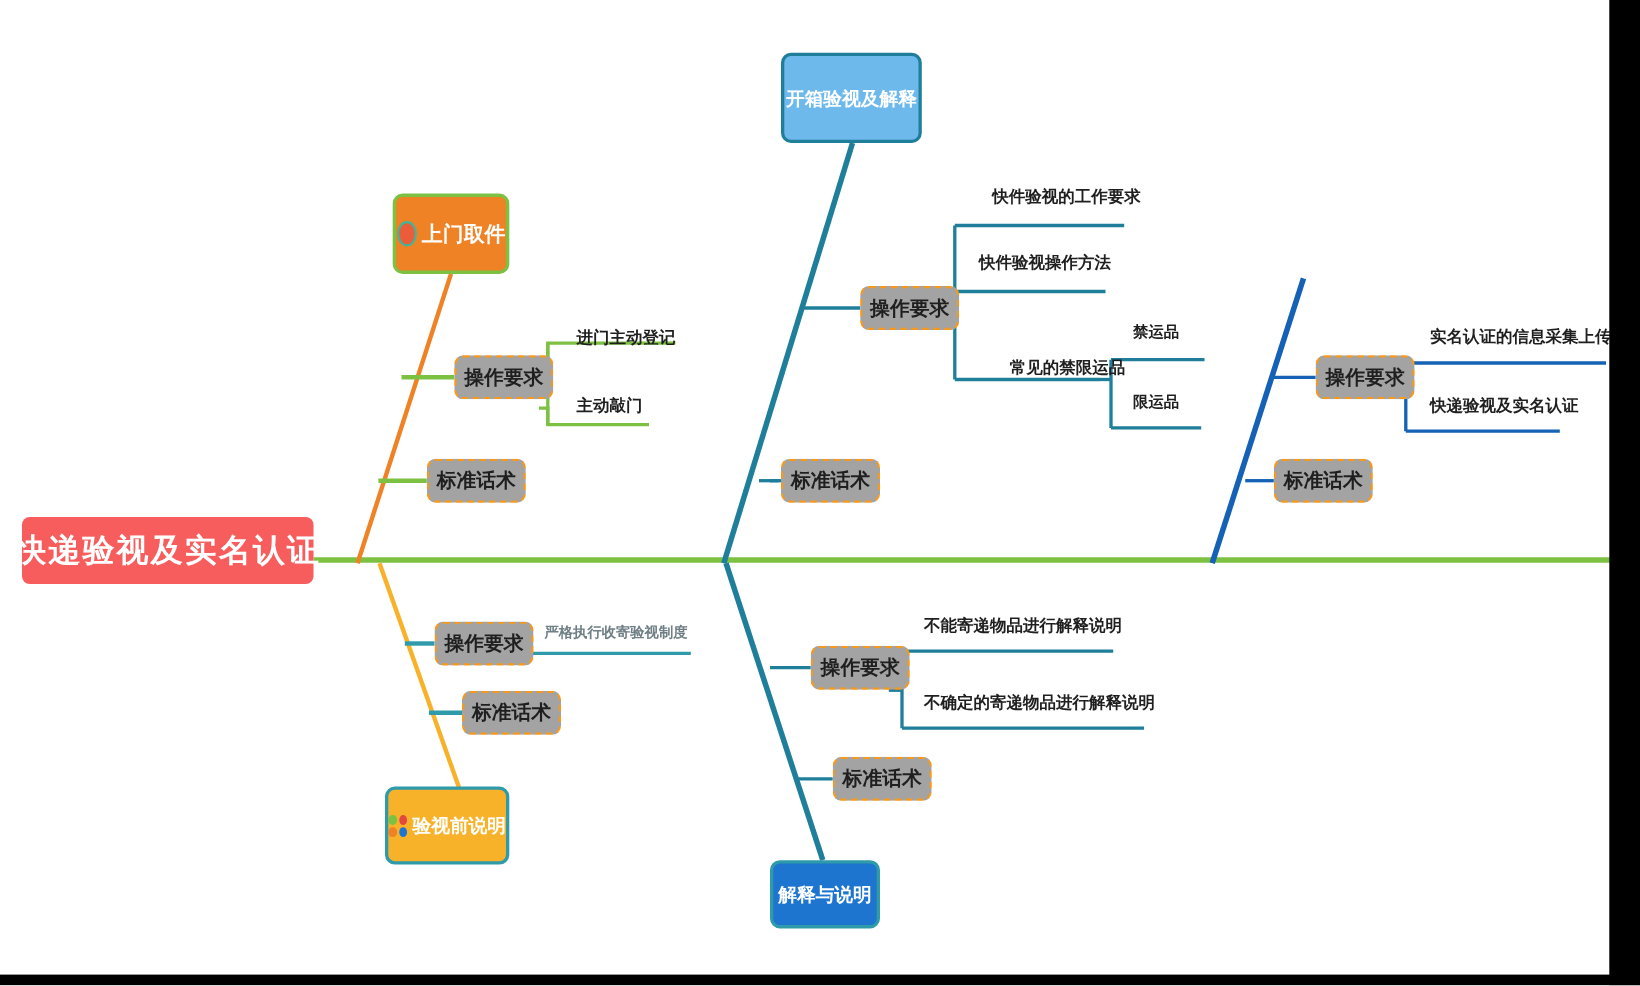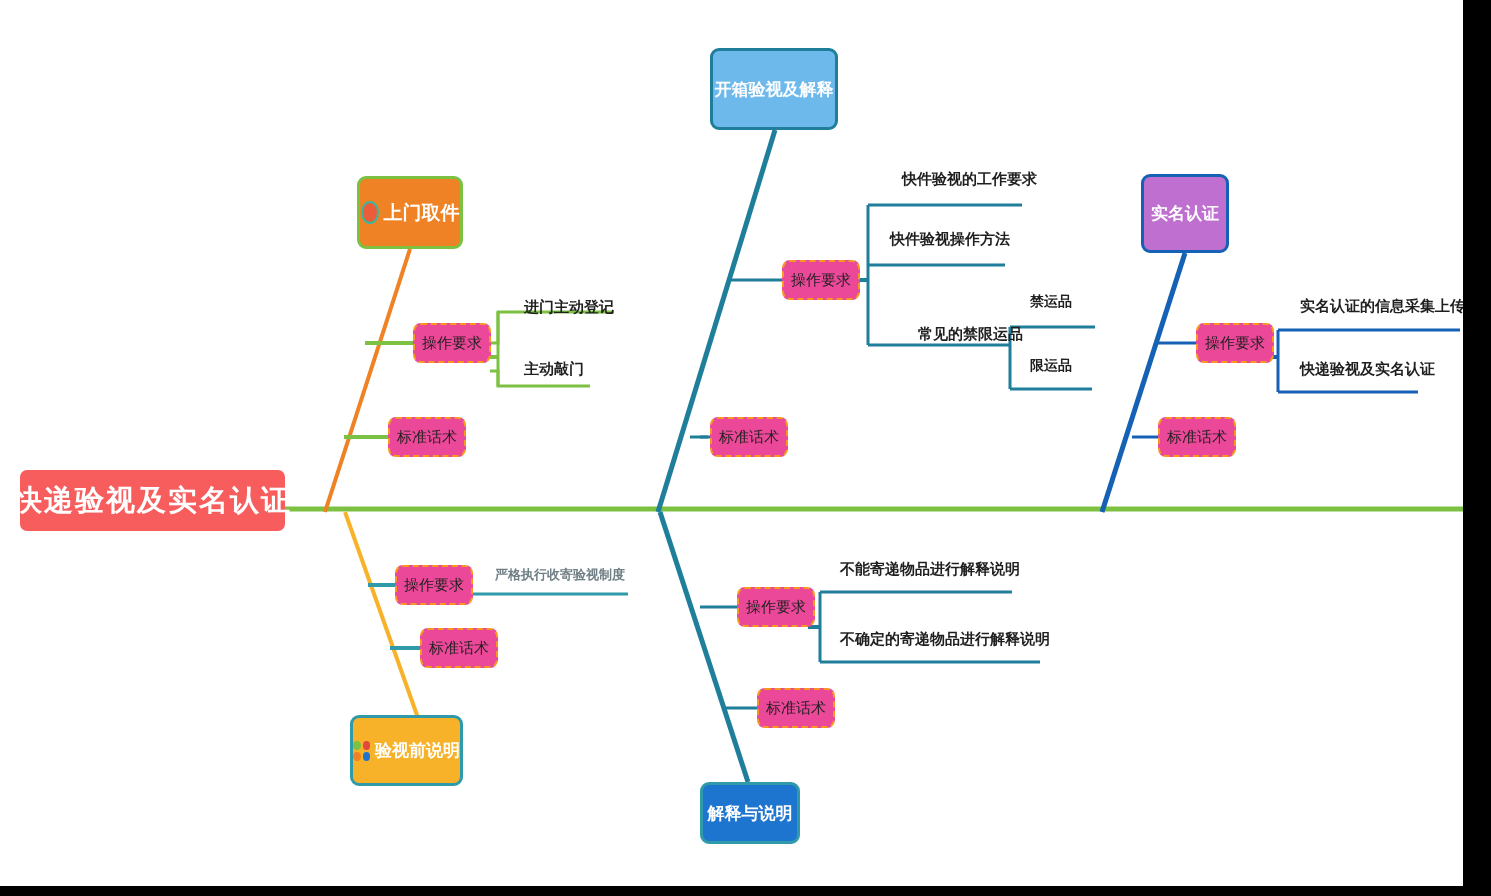--- a/index.html
+++ b/index.html
@@ -24,22 +24,22 @@
   .cat-open{left:710px;top:48px;width:128px;height:82px;background:#6EB9EC;
             border:3px solid #1F7F9B;font-size:17px;}
   .cat-realname{left:1141px;top:174px;width:88px;height:79px;background:#BE6FCF;
                 border:3px solid #1461B5;font-size:17px;}
   .cat-preinsp{left:350px;top:715px;width:113px;height:71px;background:#F7B22A;
                border:3px solid #2F9BAA;font-size:17px;gap:5px;}
   .cat-explain{left:700px;top:782px;width:100px;height:62px;background:#1D75CF;
                border:3px solid #2F9BAA;font-size:17px;}
 
   
-  .l2{border:2px dashed #F59A1F;border-radius:8px;background:#ec4899;
-      color:#1f1f1f;font-size:15px;font-weight:400;padding:0 7px;height:40px;}
+  .l2{border:2px dashed #F59A1F;border-radius:8px;background:#a3a3a3;
+      color:#1f1f1f;font-size:18px;font-weight:700;padding:0 7px;height:40px;}
 
   
   .l3{color:#1f1f1f;font-size:15px;font-weight:700;background:transparent;}
   .l3.muted{color:#6f7f85;font-size:13px;}
   .l4{color:#1f1f1f;font-size:14px;font-weight:700;}
 
   
   .ico-oval{width:14px;height:19px;border:2px solid #3FB59A;border-radius:50%;
             background:#EB5C3A;display:inline-block;}
   .ico-grid{width:20px;height:20px;display:grid;grid-template-columns:1fr 1fr;
@@ -94,23 +94,20 @@
 
   <div class="node cat cat-pickup">
     <span class="ico-oval"></span>
     <span class="ttl">上门取件</span>
   </div>
 
   <div class="node cat cat-open">
     <span class="ttl">开箱验视及解释</span>
   </div>
 
-  <div class="node cat cat-realname">
-    <span class="ttl">实名认证</span>
-  </div>
 
   <div class="node cat cat-preinsp">
     <span class="ico-grid">
       <i style="background:#7CC142"></i>
         <i style="background:#E2483C"></i>
       <i style="background:#EE8224"></i>
         <i style="background:#1D75CF"></i>
     </span>
     <span class="ttl">验视前说明</span>
   </div>

